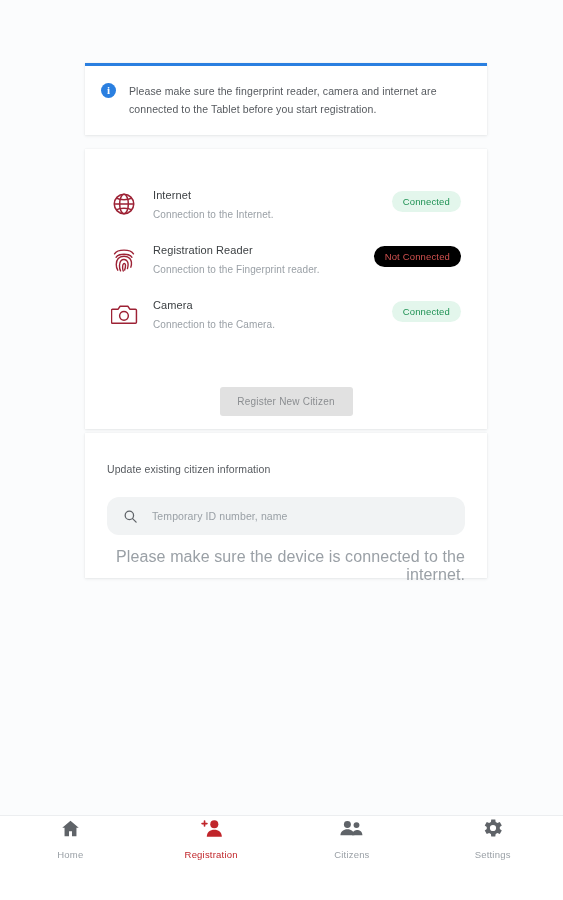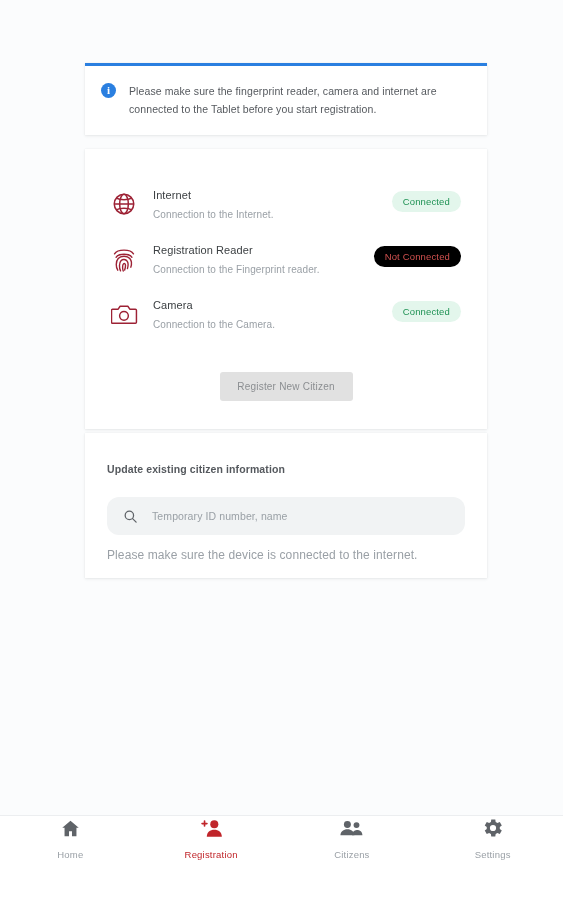--- a/index.html
+++ b/index.html
@@ -115,21 +115,21 @@
     letter-spacing: .15px;
     white-space: nowrap;
   }
   .badge.ok   { background: #e3f6ec; color: #1f9254; }
   .badge.bad  { background: #000000; color: #d2514f; }
 
   
   .btn-wrap {
     position: absolute;
     left: 0; right: 0;
-    top: 223px;
+    top: 238px;
     display: flex;
     justify-content: center;
   }
   .btn-register {
     width: 133px;
     height: 29px;
     background: #e1e1e1;
     border: none;
     border-radius: 3px;
     color: #8b8e91;
@@ -147,21 +147,20 @@
     width: 402px;
     height: 145px;
     background: #ffffff;
     box-shadow: 0 1px 3px rgba(60,64,67,0.10), 0 0 1px rgba(60,64,67,0.08);
     padding: 30px 22px 0 22px;
   }
   .update-title {
     font-size: 10.5px;
     color: #55595e;
     letter-spacing: .1px;
-    font-weight: bold;
   }
   .search-box {
     margin-top: 22px;
     height: 38px;
     background: #f1f3f4;
     border-radius: 12px;
     display: flex;
     align-items: center;
     padding: 0 16px;
     gap: 14px;
@@ -174,23 +173,24 @@
     background: transparent;
     font-family: "Liberation Sans", sans-serif;
     font-size: 10.5px;
     color: #3c4043;
     letter-spacing: .1px;
   }
   .search-input::placeholder { color: #9aa0a6; }
 
   .update-hint {
     margin-top: 13px;
-    font-size: 12px;
+    font-size: 16px;
     color: #9aa0a6;
     letter-spacing: .1px;
+    text-align: right;
   }
 
   
   .bottom-nav {
     position: absolute;
     left: 0;
     bottom: 0;
     width: 563px;
     height: 85px;
     background: #ffffff;

